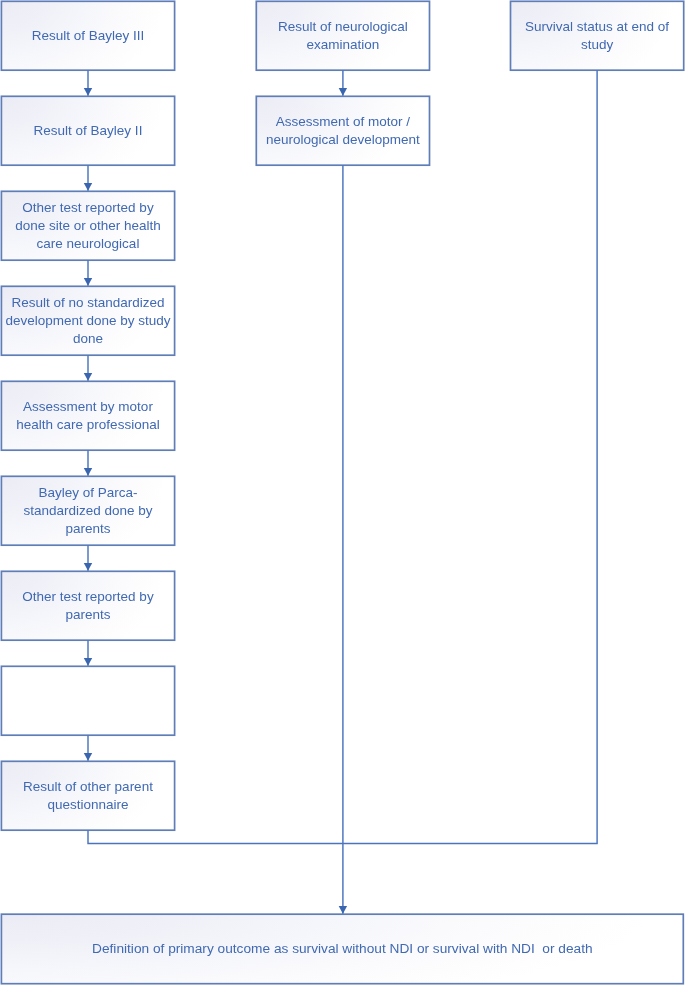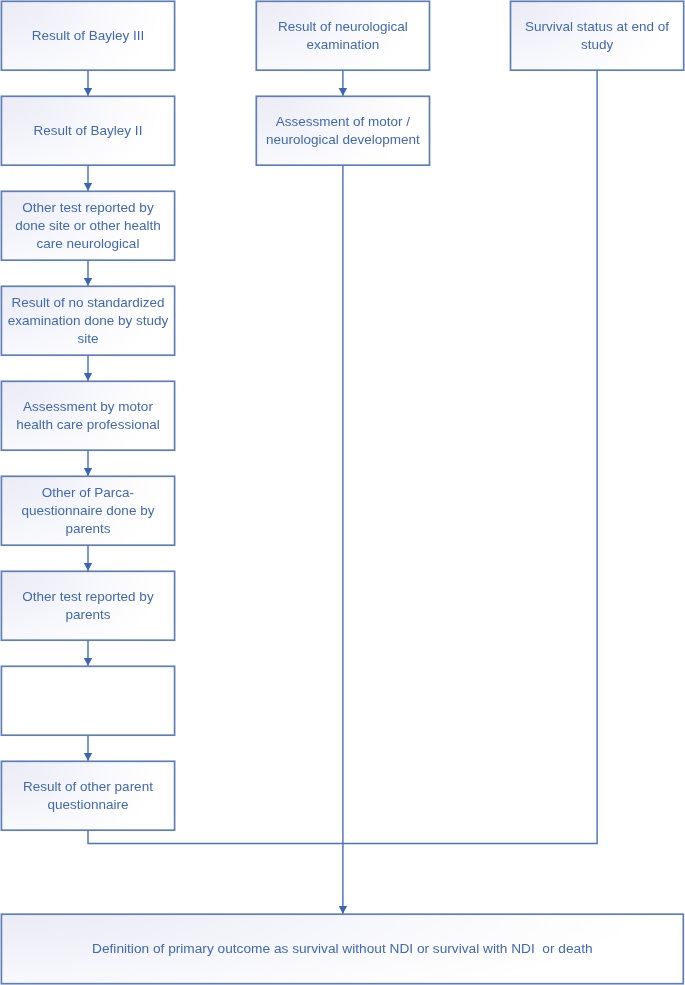--- a/index.html
+++ b/index.html
@@ -42,34 +42,34 @@
     <div class="node" style="left:1.4px;top:191.3px;width:173.2px;height:68.9px">
       <span class="label">
         <em>Other test reported by</em>
         <em>done site or other health</em>
         <em>care neurological</em>
       </span>
     </div>
     <div class="node" style="left:1.4px;top:286.3px;width:173.2px;height:68.9px">
       <span class="label">
         <em>Result of no standardized</em>
-        <em>examination done by study</em>
-        <em>site</em>
+        <em>development done by study</em>
+        <em>done</em>
       </span>
     </div>
     <div class="node" style="left:1.4px;top:381.3px;width:173.2px;height:68.9px">
       <span class="label">
         <em>Assessment by motor</em>
         <em>health care professional</em>
       </span>
     </div>
     <div class="node" style="left:1.4px;top:476.3px;width:173.2px;height:68.9px">
       <span class="label">
-        <em>Other of Parca-</em>
-        <em>questionnaire done by</em>
+        <em>Bayley of Parca-</em>
+        <em>standardized done by</em>
         <em>parents</em>
       </span>
     </div>
     <div class="node" style="left:1.4px;top:571.3px;width:173.2px;height:68.9px">
       <span class="label">
         <em>Other test reported by</em>
         <em>parents</em>
       </span>
     </div>
     <div class="node" style="left:1.4px;top:761.3px;width:173.2px;height:68.9px">

